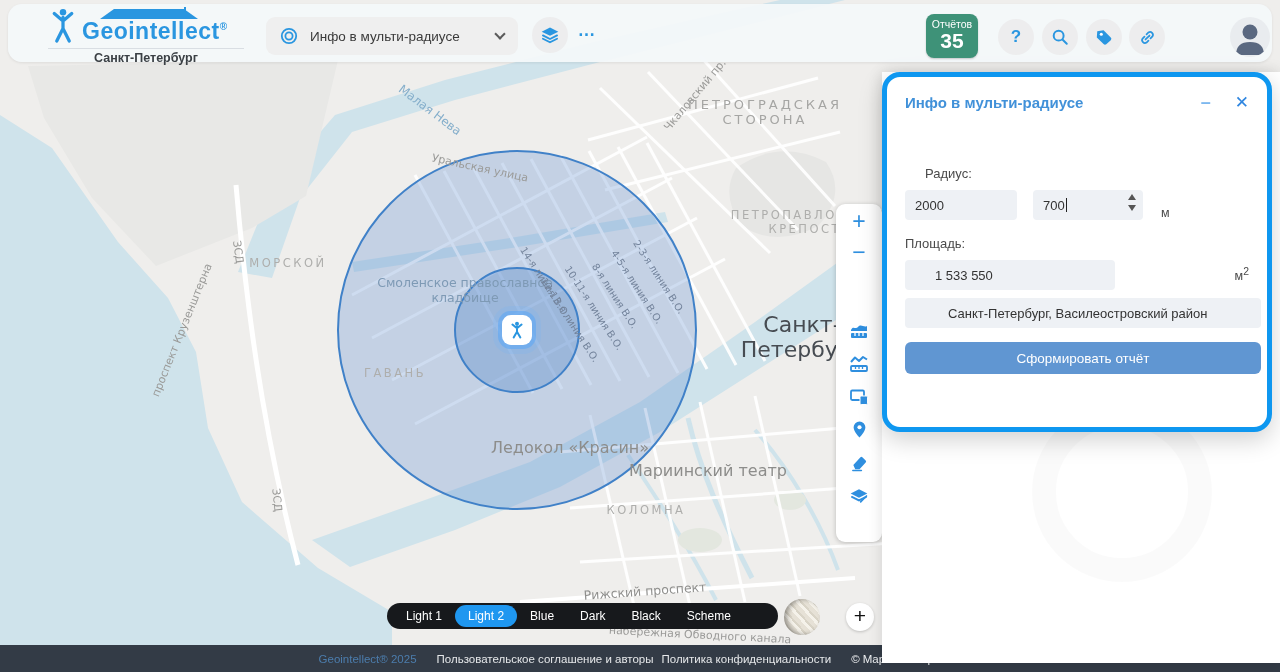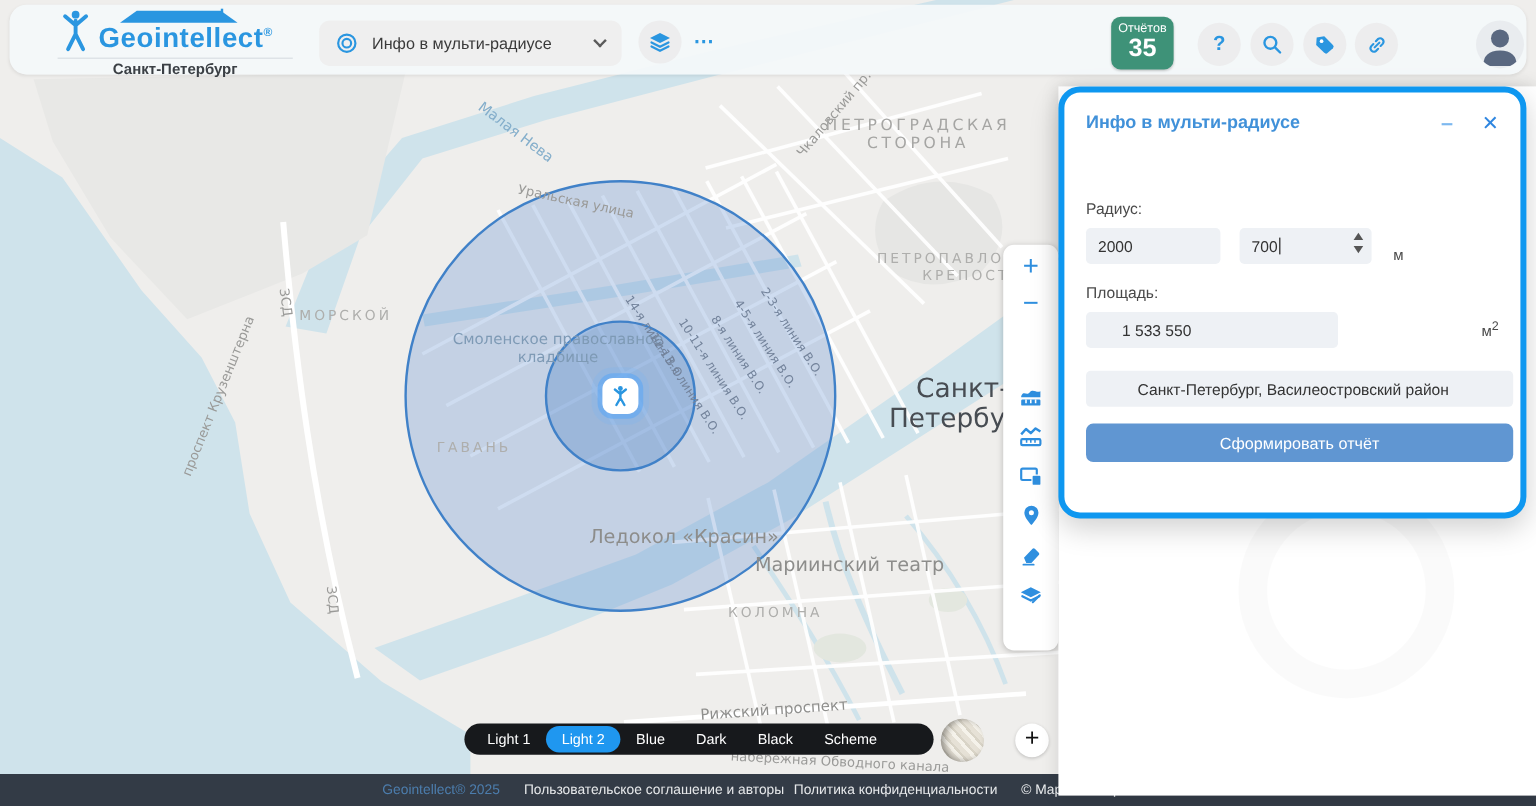--- a/index.html
+++ b/index.html
@@ -60,36 +60,36 @@
   .watermark { position:absolute; left:150px; top:330px; width:180px; height:180px; border-radius:50%;
                border:24px solid rgba(0,0,0,.018); }
   .panel { position:absolute; left:882px; top:72px; width:390px; height:360px; background:#fff;
            border:5px solid #0e97f0; border-radius:18px; z-index:45; padding:16px 18px;
            box-shadow:0 8px 24px rgba(0,0,0,.18); }
   .panel-head { display:flex; align-items:center; }
   .panel-title { color:#4191d9; font-size:15px; font-weight:bold; flex:1; }
   .panel-min { color:#7db8ef; font-size:18px; font-weight:bold; cursor:pointer; margin-right:24px; line-height:1; }
   .panel-close { color:#2f86e0; font-size:17px; cursor:pointer; line-height:1; }
   .field-label { font-size:13px; color:#4a4a4a; }
-  .lbl-radius { margin-top:55px; }
+  .lbl-radius { margin-top:55px;margin-left:20px; }
   .row-radius { margin-top:9px; display:flex; align-items:flex-end; }
   .inp { background:#eef1f5; border:none; border-radius:4px; height:30px; font-size:13px; color:#333;
          font-family:"Liberation Sans",sans-serif; padding:0 10px; display:flex; align-items:center; }
   .inp-r1 { width:112px; }
   .inp-r2 { width:110px; margin-left:16px; position:relative; }
   .caret { display:inline-block; width:1px; height:14px; background:#222; margin-left:1px; }
   .spinner { position:absolute; right:7px; top:4px; display:flex; flex-direction:column; gap:5px; cursor:pointer; }
   .tri-up   { width:0; height:0; border-left:4px solid transparent; border-right:4px solid transparent; border-bottom:6px solid #555; }
   .tri-down { width:0; height:0; border-left:4px solid transparent; border-right:4px solid transparent; border-top:6px solid #555; }
   .unit { font-size:12.5px; color:#4a4a4a; margin-left:18px; }
   .lbl-area { margin-top:16px; }
   .row-area { margin-top:9px; display:flex; align-items:center; }
   .inp-area { width:236px;padding-left:30px; }
   .lbl-name { margin-top:14px; }
-  .inp-name { width:356px; margin-top:19px;padding-left:43px; }
+  .inp-name { width:356px; margin-top:8px;padding-left:43px; }
   .submit-btn { margin-top:14px; width:356px; height:32px; background:#6096d2; border:none; border-radius:6px;
                 color:#fff; font-size:13.5px; font-family:"Liberation Sans",sans-serif; cursor:pointer; }
 
   
   .map-toolbar { position:absolute; left:836px; top:204px; width:46px; height:338px; background:#fff;
                  border-radius:9px; box-shadow:0 1px 5px rgba(0,0,0,.22); z-index:30;
                  display:flex; flex-direction:column; align-items:center; padding-top:6px; }
   .zoom-btn { color:#2f8fdf; font-size:23px; line-height:1; height:31px; cursor:pointer; font-weight:400; }
   .tb-spacer { height:42px; }
   .tb-icon { height:33px; display:flex; align-items:center; justify-content:center; cursor:pointer; }

